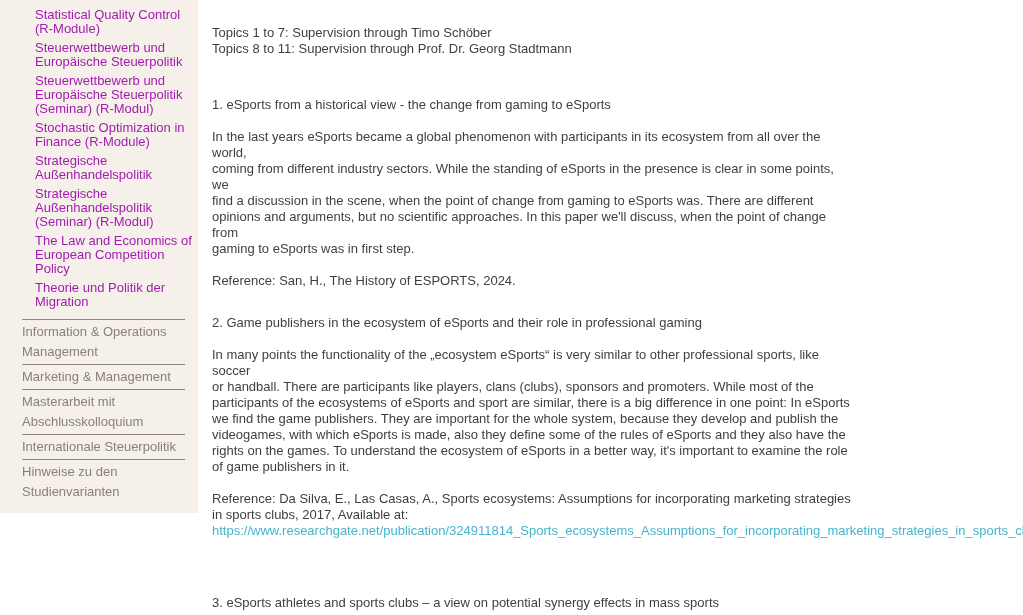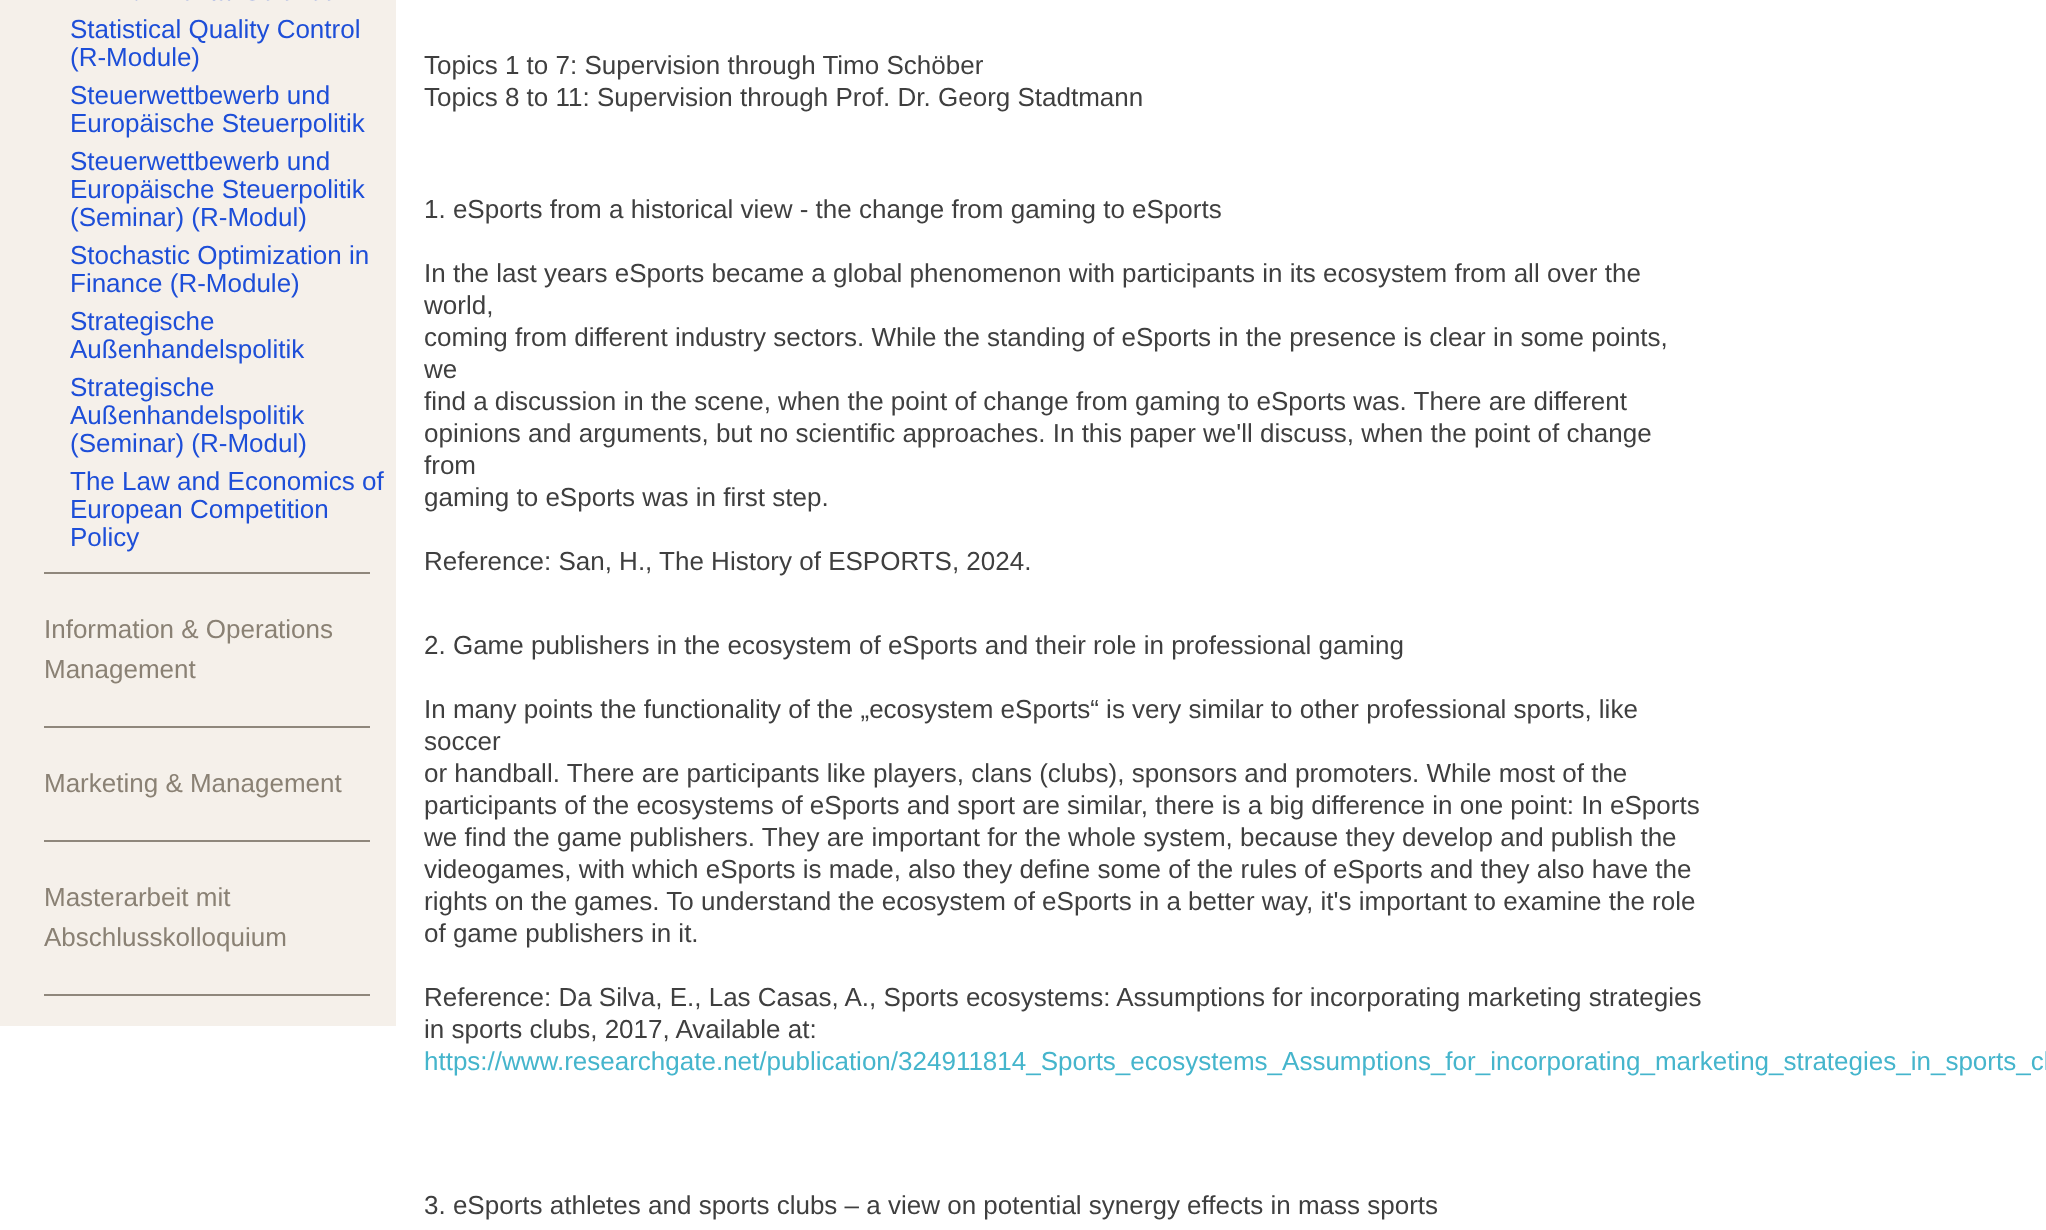--- a/index.html
+++ b/index.html
@@ -21,32 +21,32 @@
   }
   .submenu {
     list-style: none;
     margin: -11px 0 0 0;
     padding: 0 5px 0 35px;
     font-size: 13px;
     line-height: 14px;
     color: #333333;
   }
   .submenu li { margin-bottom: 5px; width: 158px; }
-  .submenu a { color: #1d4ed8; text-decoration: none; cursor: pointer; display: block; }
+  .submenu a { color: #a21caf; text-decoration: none; cursor: pointer; display: block; }
   .sections {
     list-style: none;
     margin: 10px 0 0 22px;
     width: 163px;
     font-size: 13px;
     line-height: 20px;
     color: #8a8174;
   }
   .sections li {
     border-top: 1px solid #8f877c;
-    padding: 18px 0;
+    padding: 2px 0;
   }
   .sections a { color: #8a8174; text-decoration: none; cursor: pointer; display: block; }
 
   
   .content {
     position: absolute;
     left: 212px; top: 25px;
     width: 640px;
     font-size: 13px;
     line-height: 16px;
@@ -88,20 +88,23 @@
       </li>
     <li>
         <a>Strategische Außenhandelspolitik</a>
       </li>
     <li>
         <a>Strategische Außenhandelspolitik (Seminar) (R-Modul)</a>
       </li>
     <li>
         <a>The Law and Economics of European Competition Policy</a>
       </li>
+    <li>
+        <a>Theorie und Politik der Migration</a>
+      </li>
   </ul>
   <ul class="sections">
     <li>
         <a>Information &amp; Operations Management</a>
       </li>
     <li>
         <a>Marketing &amp; Management</a>
       </li>
     <li>
         <a>Masterarbeit mit Abschlusskolloquium</a>

